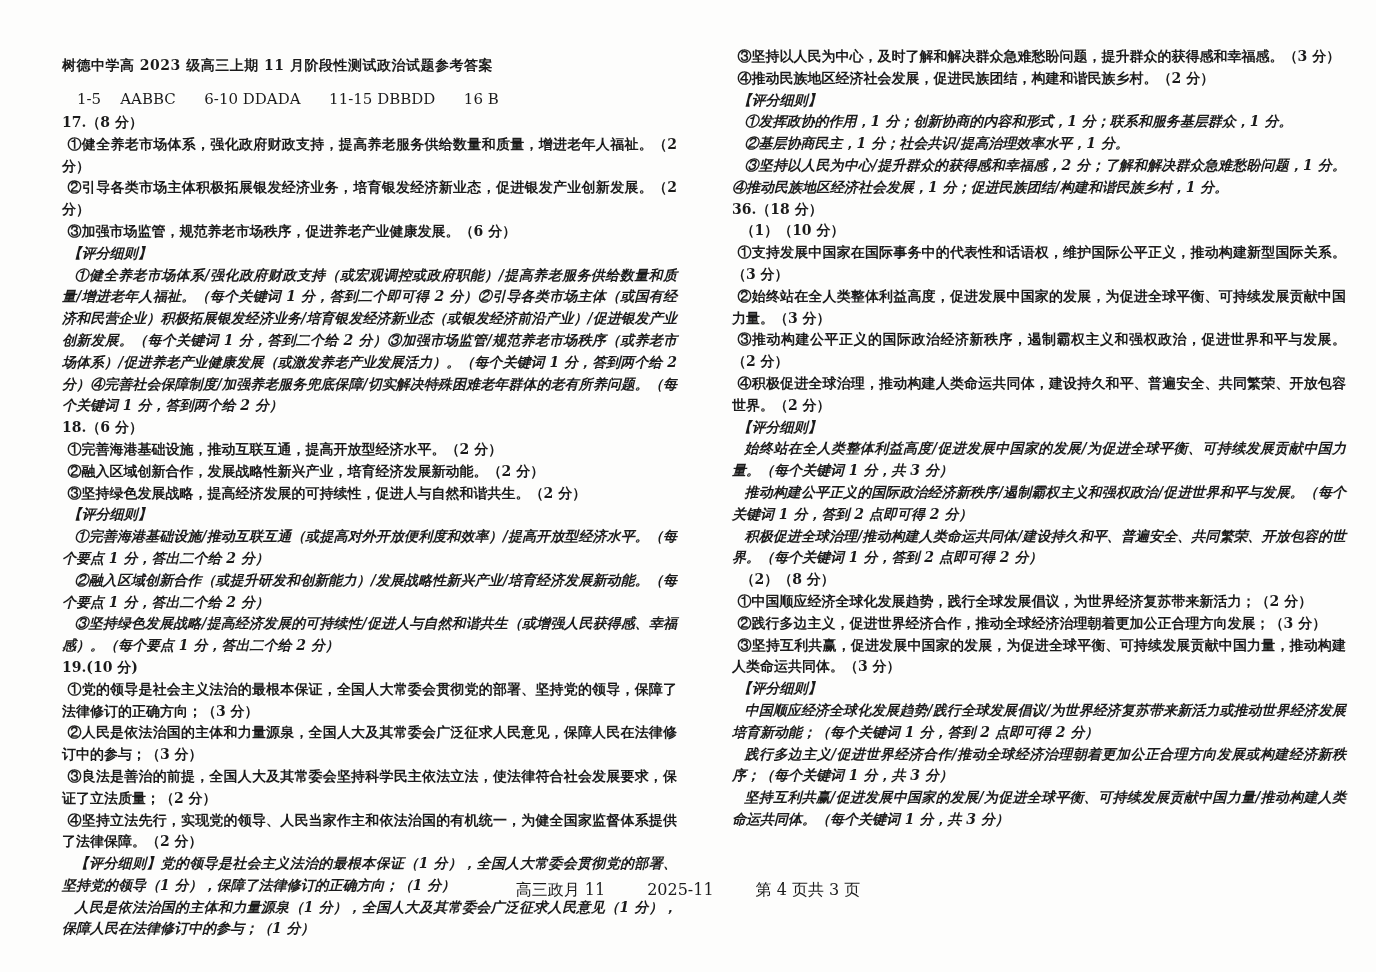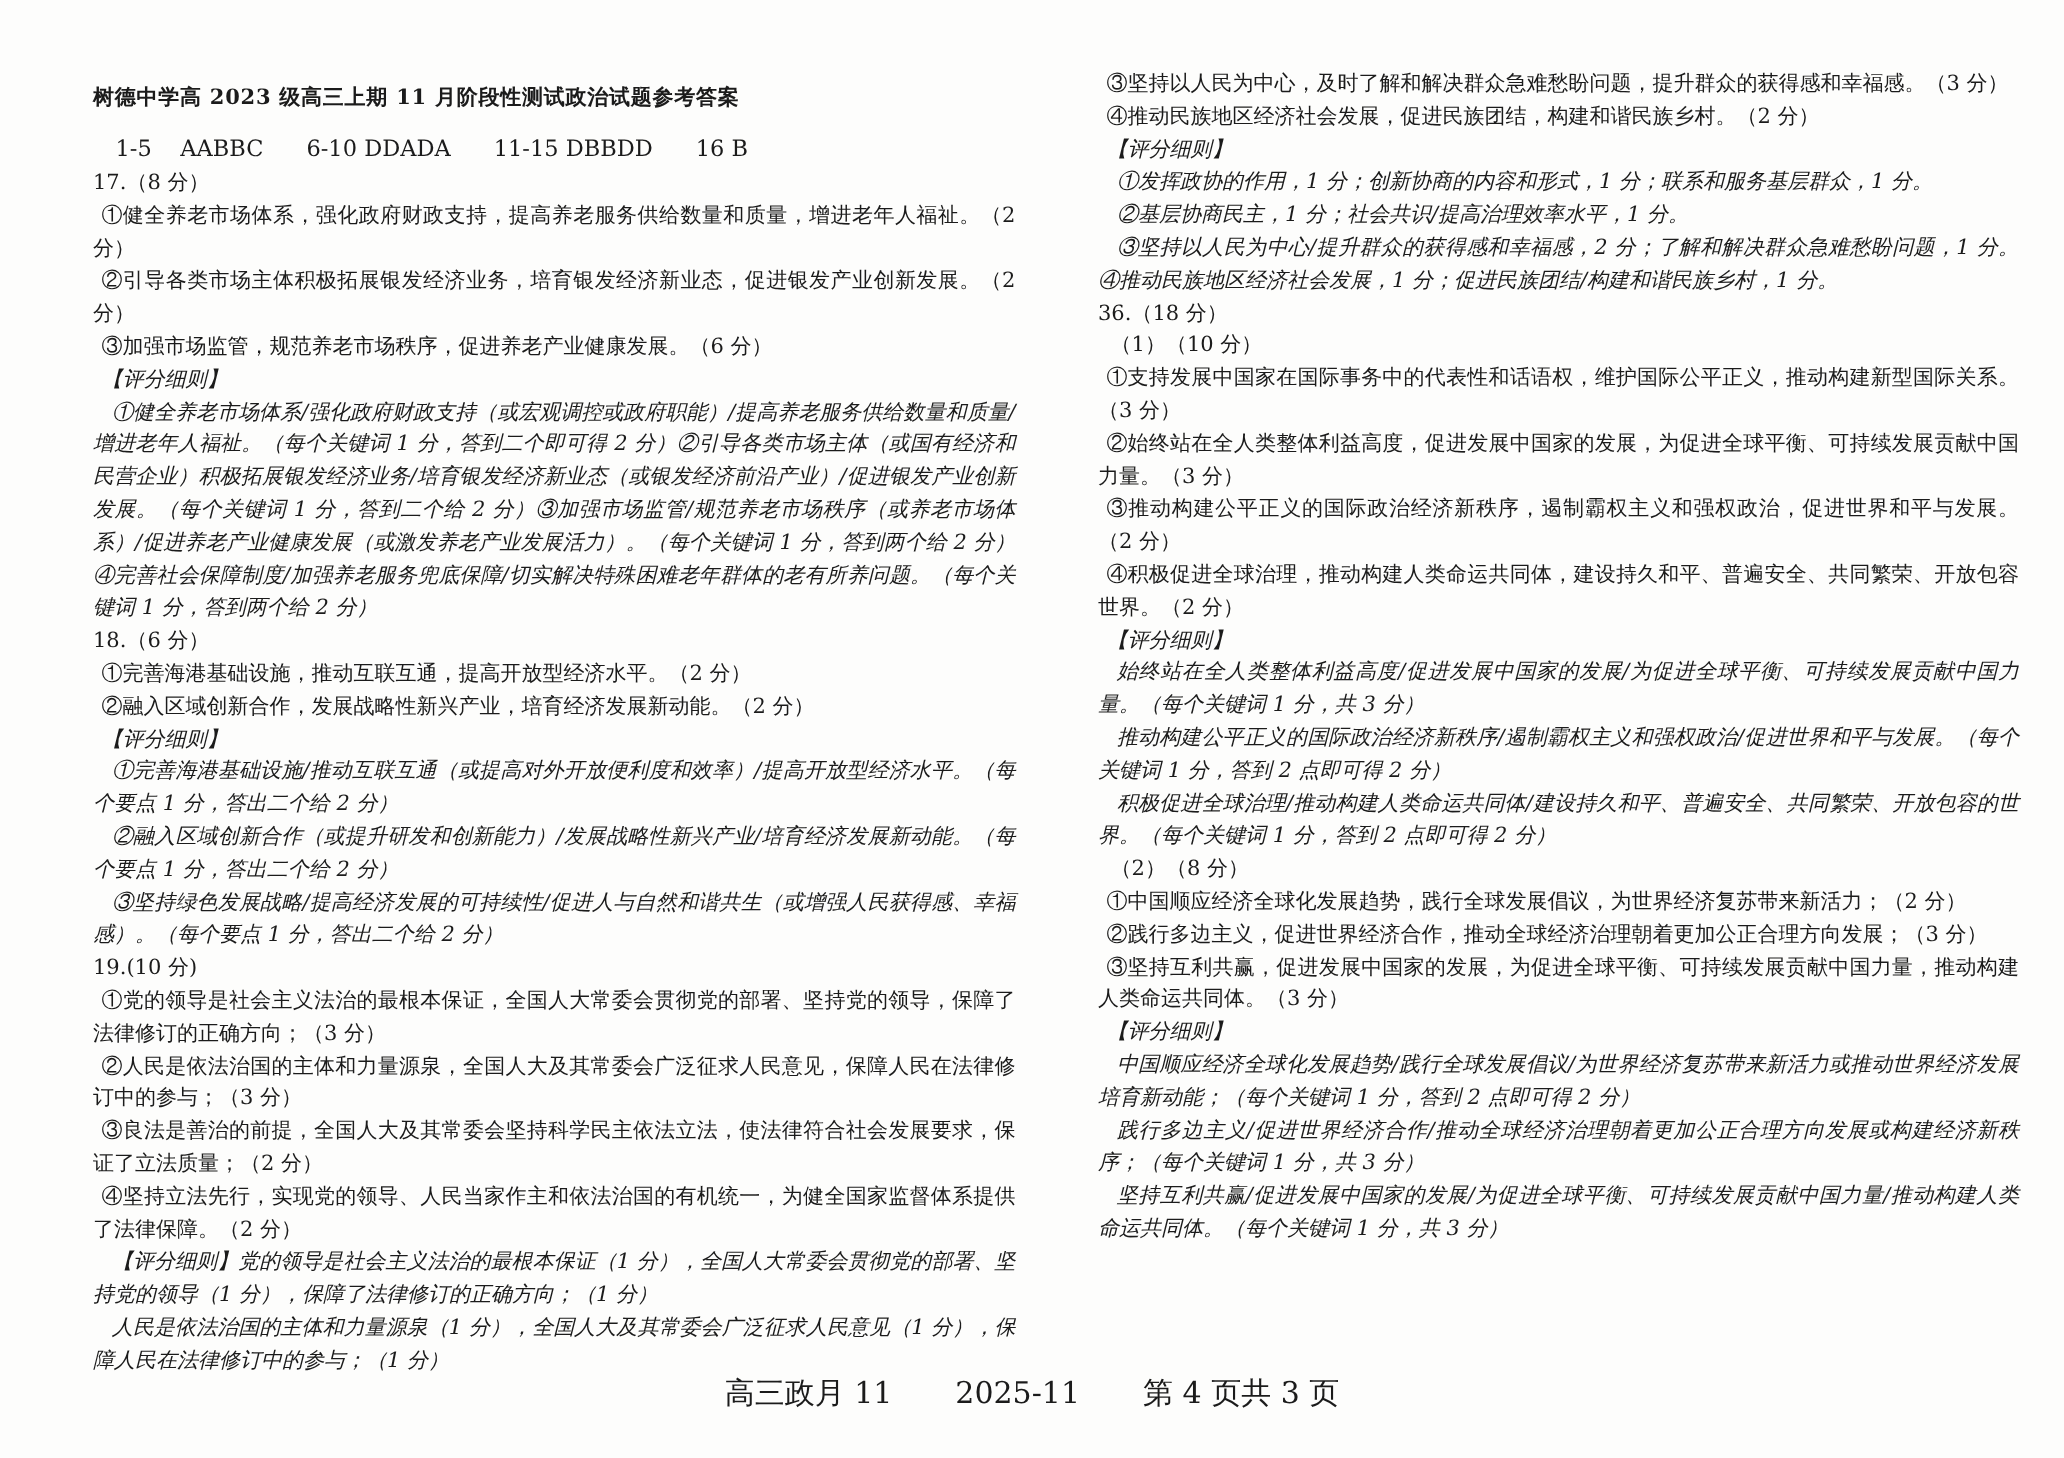--- a/index.html
+++ b/index.html
@@ -27,44 +27,45 @@
     font-size: 15px;
     line-height: 23px;
     white-space: pre;
     margin: 0 0 1px 15px;
   }
   p.blk {
     margin: 0;
     font-size: 14px;
     line-height: 21.8px;
     text-align: justify;
+    font-weight: bold;
   }
   .blk-q    { text-indent: 0; margin-top: 3px; }
   .blk-q2   { text-indent: 0.6em; }
   .blk-ans  { text-indent: 0.4em; }
   .blk-rhead {
     font-style: italic;
     font-size: 13.6px;
     text-indent: 0.4em;
   }
   .blk-rubric {
     font-style: italic;
     font-size: 13.6px;
     line-height: 21.6px;
     text-indent: 0.9em;
   }
   .footer {
     position: absolute;
-    top: 918px;
+    top: 880px;
     left: 0;
     width: 100%;
     display: flex;
     justify-content: center;
     gap: 42px;
-    font-size: 20px;
+    font-size: 16px;
     line-height: 20px;
   }
 </style>
 </head>
 <body>
 
 <div class="page">
 
   <div class="col col-left">
     <h1 class="title">树德中学高 2023 级高三上期 11 月阶段性测试政治试题参考答案</h1>
@@ -72,20 +73,21 @@
     <div>
         <p class="blk blk-q">17.（8 分）</p>
         <p class="blk blk-ans">①健全养老市场体系，强化政府财政支持，提高养老服务供给数量和质量，增进老年人福祉。（2 分）</p>
         <p class="blk blk-ans">②引导各类市场主体积极拓展银发经济业务，培育银发经济新业态，促进银发产业创新发展。（2 分）</p>
         <p class="blk blk-ans">③加强市场监管，规范养老市场秩序，促进养老产业健康发展。（6 分）</p>
         <p class="blk blk-rhead">【评分细则】</p>
         <p class="blk blk-rubric">①健全养老市场体系/强化政府财政支持（或宏观调控或政府职能）/提高养老服务供给数量和质量/增进老年人福祉。（每个关键词 1 分，答到二个即可得 2 分）②引导各类市场主体（或国有经济和民营企业）积极拓展银发经济业务/培育银发经济新业态（或银发经济前沿产业）/促进银发产业创新发展。（每个关键词 1 分，答到二个给 2 分）③加强市场监管/规范养老市场秩序（或养老市场体系）/促进养老产业健康发展（或激发养老产业发展活力）。（每个关键词 1 分，答到两个给 2 分）④完善社会保障制度/加强养老服务兜底保障/切实解决特殊困难老年群体的老有所养问题。（每个关键词 1 分，答到两个给 2 分）</p>
         <p class="blk blk-q">18.（6 分）</p>
         <p class="blk blk-ans">①完善海港基础设施，推动互联互通，提高开放型经济水平。（2 分）</p>
         <p class="blk blk-ans">②融入区域创新合作，发展战略性新兴产业，培育经济发展新动能。（2 分）</p>
+        <p class="blk blk-ans">③坚持绿色发展战略，提高经济发展的可持续性，促进人与自然和谐共生。（2 分）</p>
         <p class="blk blk-rhead">【评分细则】</p>
         <p class="blk blk-rubric">①完善海港基础设施/推动互联互通（或提高对外开放便利度和效率）/提高开放型经济水平。（每个要点 1 分，答出二个给 2 分）</p>
         <p class="blk blk-rubric">②融入区域创新合作（或提升研发和创新能力）/发展战略性新兴产业/培育经济发展新动能。（每个要点 1 分，答出二个给 2 分）</p>
         <p class="blk blk-rubric">③坚持绿色发展战略/提高经济发展的可持续性/促进人与自然和谐共生（或增强人民获得感、幸福感）。（每个要点 1 分，答出二个给 2 分）</p>
         <p class="blk blk-q">19.(10 分)</p>
         <p class="blk blk-ans">①党的领导是社会主义法治的最根本保证，全国人大常委会贯彻党的部署、坚持党的领导，保障了法律修订的正确方向；（3 分）</p>
         <p class="blk blk-ans">②人民是依法治国的主体和力量源泉，全国人大及其常委会广泛征求人民意见，保障人民在法律修订中的参与；（3 分）</p>
         <p class="blk blk-ans">③良法是善治的前提，全国人大及其常委会坚持科学民主依法立法，使法律符合社会发展要求，保证了立法质量；（2 分）</p>
         <p class="blk blk-ans">④坚持立法先行，实现党的领导、人民当家作主和依法治国的有机统一，为健全国家监督体系提供了法律保障。（2 分）</p>
         <p class="blk blk-rubric">【评分细则】党的领导是社会主义法治的最根本保证（1 分），全国人大常委会贯彻党的部署、坚持党的领导（1 分），保障了法律修订的正确方向；（1 分）</p>

